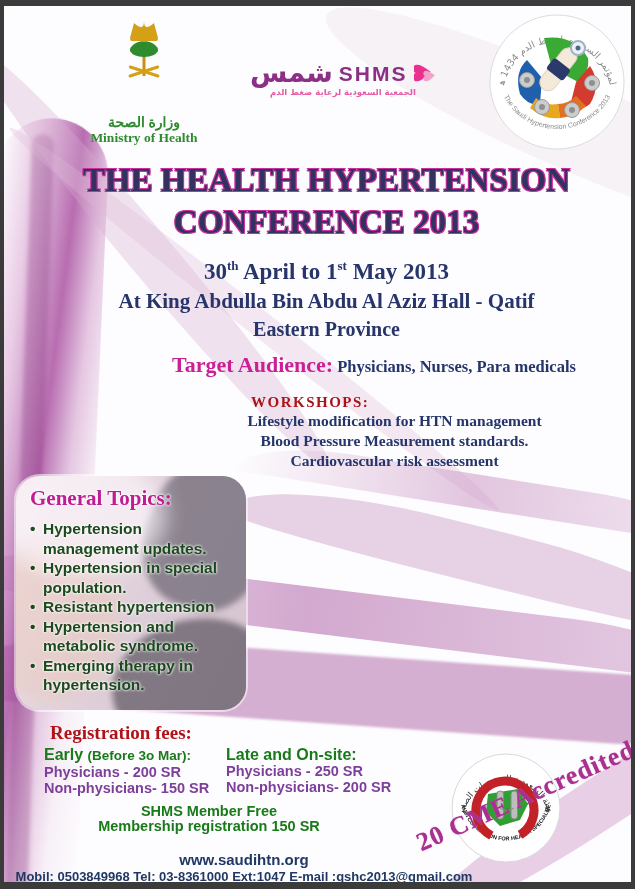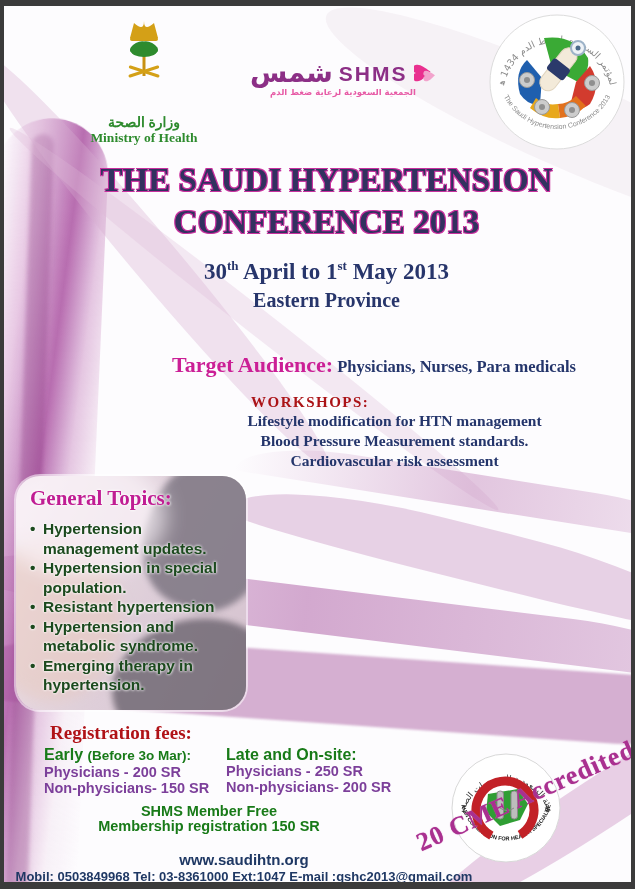--- a/index.html
+++ b/index.html
@@ -210,26 +210,27 @@
       <g fill="#8f8f8f">
         <circle cx="45" cy="70" r="3"></circle>
         <circle cx="60" cy="97" r="3"></circle>
         <circle cx="90" cy="100" r="3"></circle>
         <circle cx="110" cy="73" r="3"></circle>
       </g>
     </g>
   </svg>
 
   <div class="title">
-    <div>THE SAUDI HYPERTENSION</div>
+    <div>THE HEALTH HYPERTENSION</div>
     <div>CONFERENCE 2013</div>
   </div>
 
   <div class="dates">
     <div class="l1"><span>30</span><sup>th</sup><span> April to 1</span><sup>st</sup><span> May 2013</span></div>
+    <div class="l2">At King Abdulla Bin Abdu Al Aziz Hall - Qatif</div>
     <div class="l3">Eastern Province</div>
   </div>
 
   <div class="audience">
     <span class="lab">Target Audience:</span>
     <span class="val">Physicians, Nurses, Para medicals</span>
   </div>
 
   <div class="workshops">
     <div class="lab">WORKSHOPS:</div>

